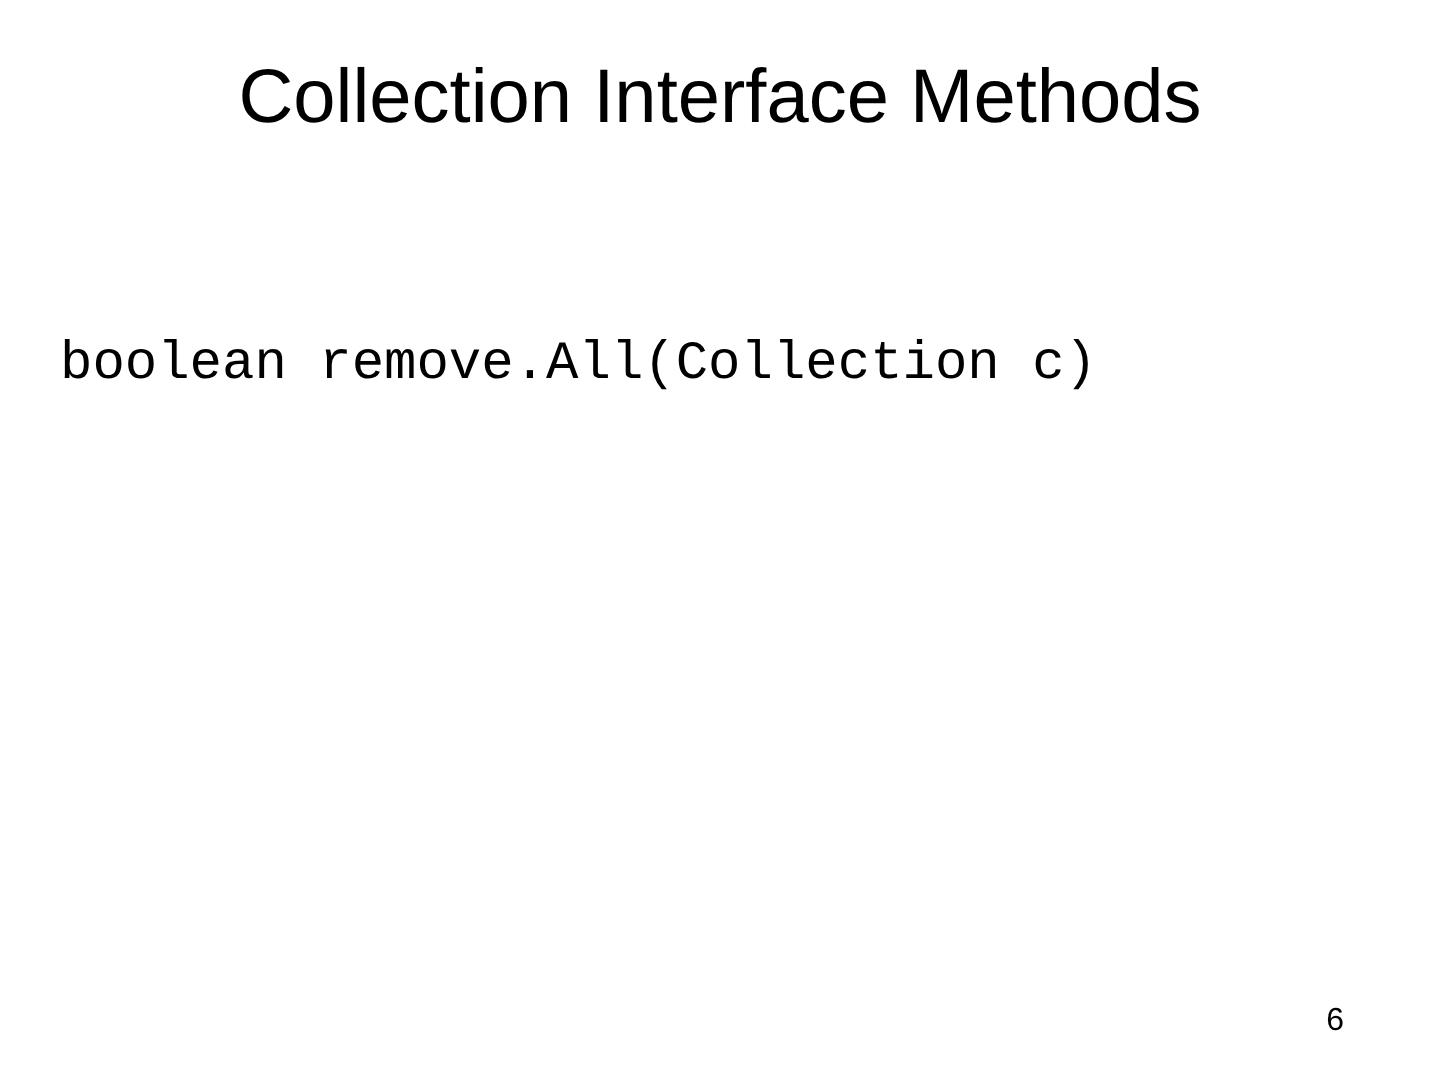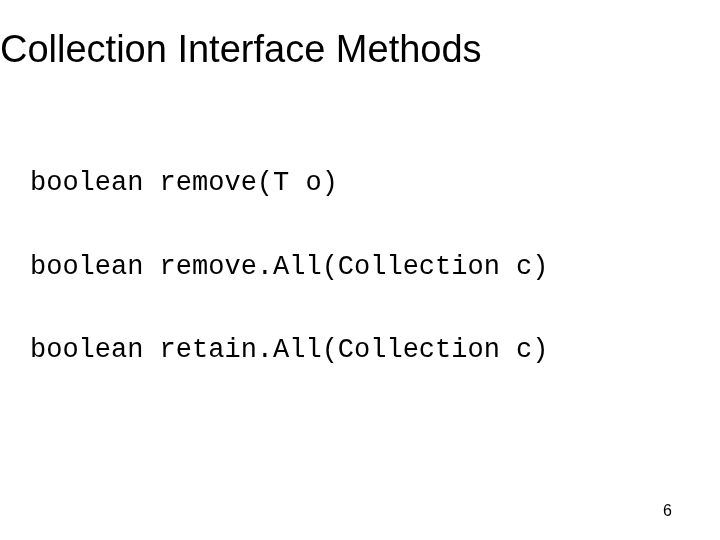--- a/index.html
+++ b/index.html
@@ -12,21 +12,21 @@
       height: 540px;
       background: #ffffff;
       font-family: Arial, Helvetica, sans-serif;
       position: relative;
       overflow: hidden;
     }
     .slide-title {
       font-size: 38px;
       font-weight: normal;
       color: #000000;
-      text-align: left;
+      text-align: center;
       padding-top: 28px;
       padding-bottom: 50px;
       font-family: Arial, Helvetica, sans-serif;
     }
     .code-block {
       font-family: "Courier New", Courier, monospace;
       font-size: 27px;
       line-height: 1.55;
       color: #000000;
       padding-left: 30px;
@@ -43,20 +43,18 @@
       color: #000000;
       font-family: Arial, Helvetica, sans-serif;
     }
   </style>
 </head>
 <body>
 
 <h1 class="slide-title">Collection Interface Methods</h1>
 
 <div class="code-block">
-<span class="code-line">boolean remove(T o)</span>
 <span class="code-line">boolean remove.All(Collection c)</span>
-<span class="code-line">boolean retain.All(Collection c)</span>
 
 
 </div>
 
 <div class="page-number">6</div>
 
 </body></html>

